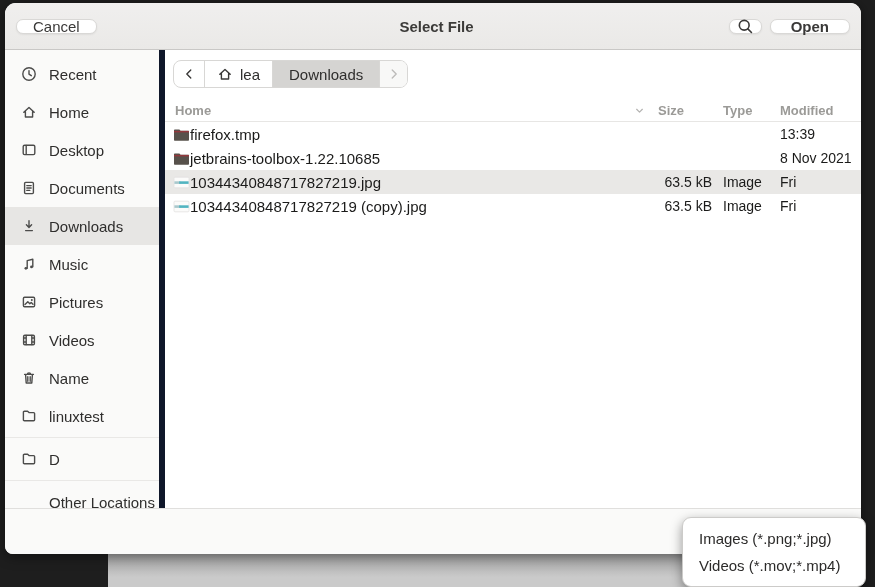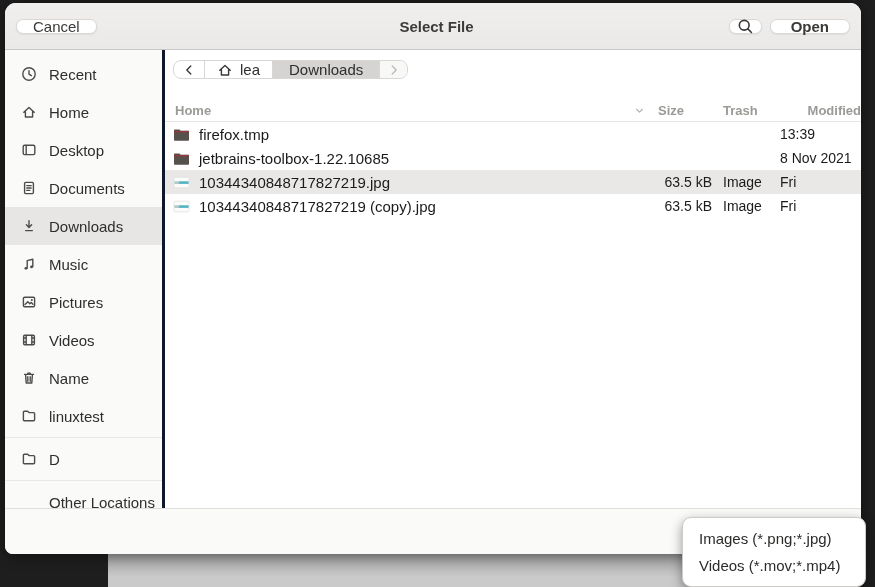--- a/index.html
+++ b/index.html
@@ -41,59 +41,59 @@
     position:absolute; left:7px; right:0; text-align:center;
     font-weight:700; font-size:15px; color:#3c3b39; pointer-events:none;
   }
   .hb-right { margin-left:auto; display:flex; align-items:flex-start; }
 
   .dialog-body { flex:1 1 auto; display:flex; min-height:0; }
 
   
   .sidebar {
     width:160px; flex:0 0 160px; background:#fafaf9;
-    border-right:3px solid #0f172a; overflow:hidden; padding-top:5px;
+    border-right:6px solid #0f172a; overflow:hidden; padding-top:5px;
   }
   .sb-item {
     height:38px; display:flex; align-items:center; gap:12px;
     padding-left:15px; font-size:15px; color:#2f2e2d; cursor:pointer;
     white-space:nowrap;
   }
   .sb-item.sel { background:#e7e6e4; }
   .sb-ic { width:17px; height:17px; display:flex; align-items:center; justify-content:center; flex:0 0 17px; }
   .sb-sep { border-top:1px solid #e9e8e6; margin:2px 0; }
 
   
   .main { flex:1 1 auto; background:#fff; display:flex; flex-direction:column; min-width:0; }
   .pathbar-row { padding:10px 0 0 8px; height:46px; flex:0 0 46px; }
   .pathbar {
-    display:inline-flex; height:19px; border:1px solid #d8d7d5;
+    display:inline-flex; height:28px; border:1px solid #d8d7d5;
     border-radius:8px; overflow:hidden; background:#fff; align-items:stretch;
   }
   .pb-seg { display:flex; align-items:center; justify-content:center; font-size:15px; color:#2f2e2d; cursor:pointer; }
   .pb-seg + .pb-seg { border-left:1px solid #d8d7d5; }
   .pb-back { width:30px; }
   .pb-home { padding:0 12px; gap:7px; }
   .pb-current { background:#d5d4d2; padding:0 16px; }
   .pb-fwd { width:28px; background:#f8f8f7; }
 
   .grid-cols { display:grid; grid-template-columns:1fr 64px 58px 86px; align-items:center; }
   .list-header {
     height:22px; margin-top:4px; border-bottom:1px solid #e7e6e4;
     color:#9b9a97; font-weight:700; font-size:13px;
   }
   .lh-name { padding-left:10px; display:flex; align-items:center; }
   .lh-sort { margin-left:auto; margin-right:7px; display:flex; }
   .lh-size { padding-left:5px; }
   .lh-type { padding-left:6px; }
-  .lh-mod  { padding-left:5px;text-align:right; }
+  .lh-mod  { padding-left:5px; }
 
   .file-row { height:24px; font-size:15px; color:#1b1b1a; cursor:pointer; }
   .file-row.sel { background:#e9e8e6; }
-  .fr-name { display:flex; align-items:center; gap:9px; padding-left:8px; overflow:hidden; white-space:nowrap; }
+  .fr-name { display:flex; align-items:center; padding-left:8px; overflow:hidden; white-space:nowrap; }
   .fr-icon { width:17px; height:15px; display:flex; align-items:center; flex:0 0 17px; }
   .fr-size { text-align:right; padding-right:5px; font-size:14px; }
   .fr-type { padding-left:6px; font-size:14px; }
   .fr-mod  { padding-left:5px; font-size:14px; }
 
   .bottom-strip { height:46px; flex:0 0 46px; background:#fafaf9; border-top:1px solid #e0dfdd; }
 
   
   .filter-popup {
     position:absolute; left:682px; top:517px; width:184px; z-index:20;
@@ -270,21 +270,21 @@
       <div class="list-header grid-cols">
         <div class="lh-name">
           <span>Home</span>
           <span class="lh-sort">
             <svg width="13" height="13" viewBox="0 0 16 16">
                 <path d="M4.5 6.5 8 10l3.5-3.5" fill="none" stroke="#b5b4b2" stroke-width="1.5" stroke-linecap="round" stroke-linejoin="round"></path>
               </svg>
           </span>
         </div>
         <div class="lh-size">Size</div>
-        <div class="lh-type">Trash</div>
+        <div class="lh-type">Type</div>
         <div class="lh-mod">Modified</div>
       </div>
 
       <div class="file-rows">
           <div class="file-row grid-cols">
        <div class="fr-name">
          <span class="fr-icon">
                 <svg width="17" height="15" viewBox="0 0 17 15">
                   <path d="M1 3.4c0-.6.4-1 1-1h4.4l1.2 1.4H15c.6 0 1 .4 1 1v8c0 .6-.4 1-1 1H2c-.6 0-1-.4-1-1z" fill="#57514b"></path>
                   <rect x="1" y="3.9" width="15" height="1.5" fill="#93383c"></rect>

